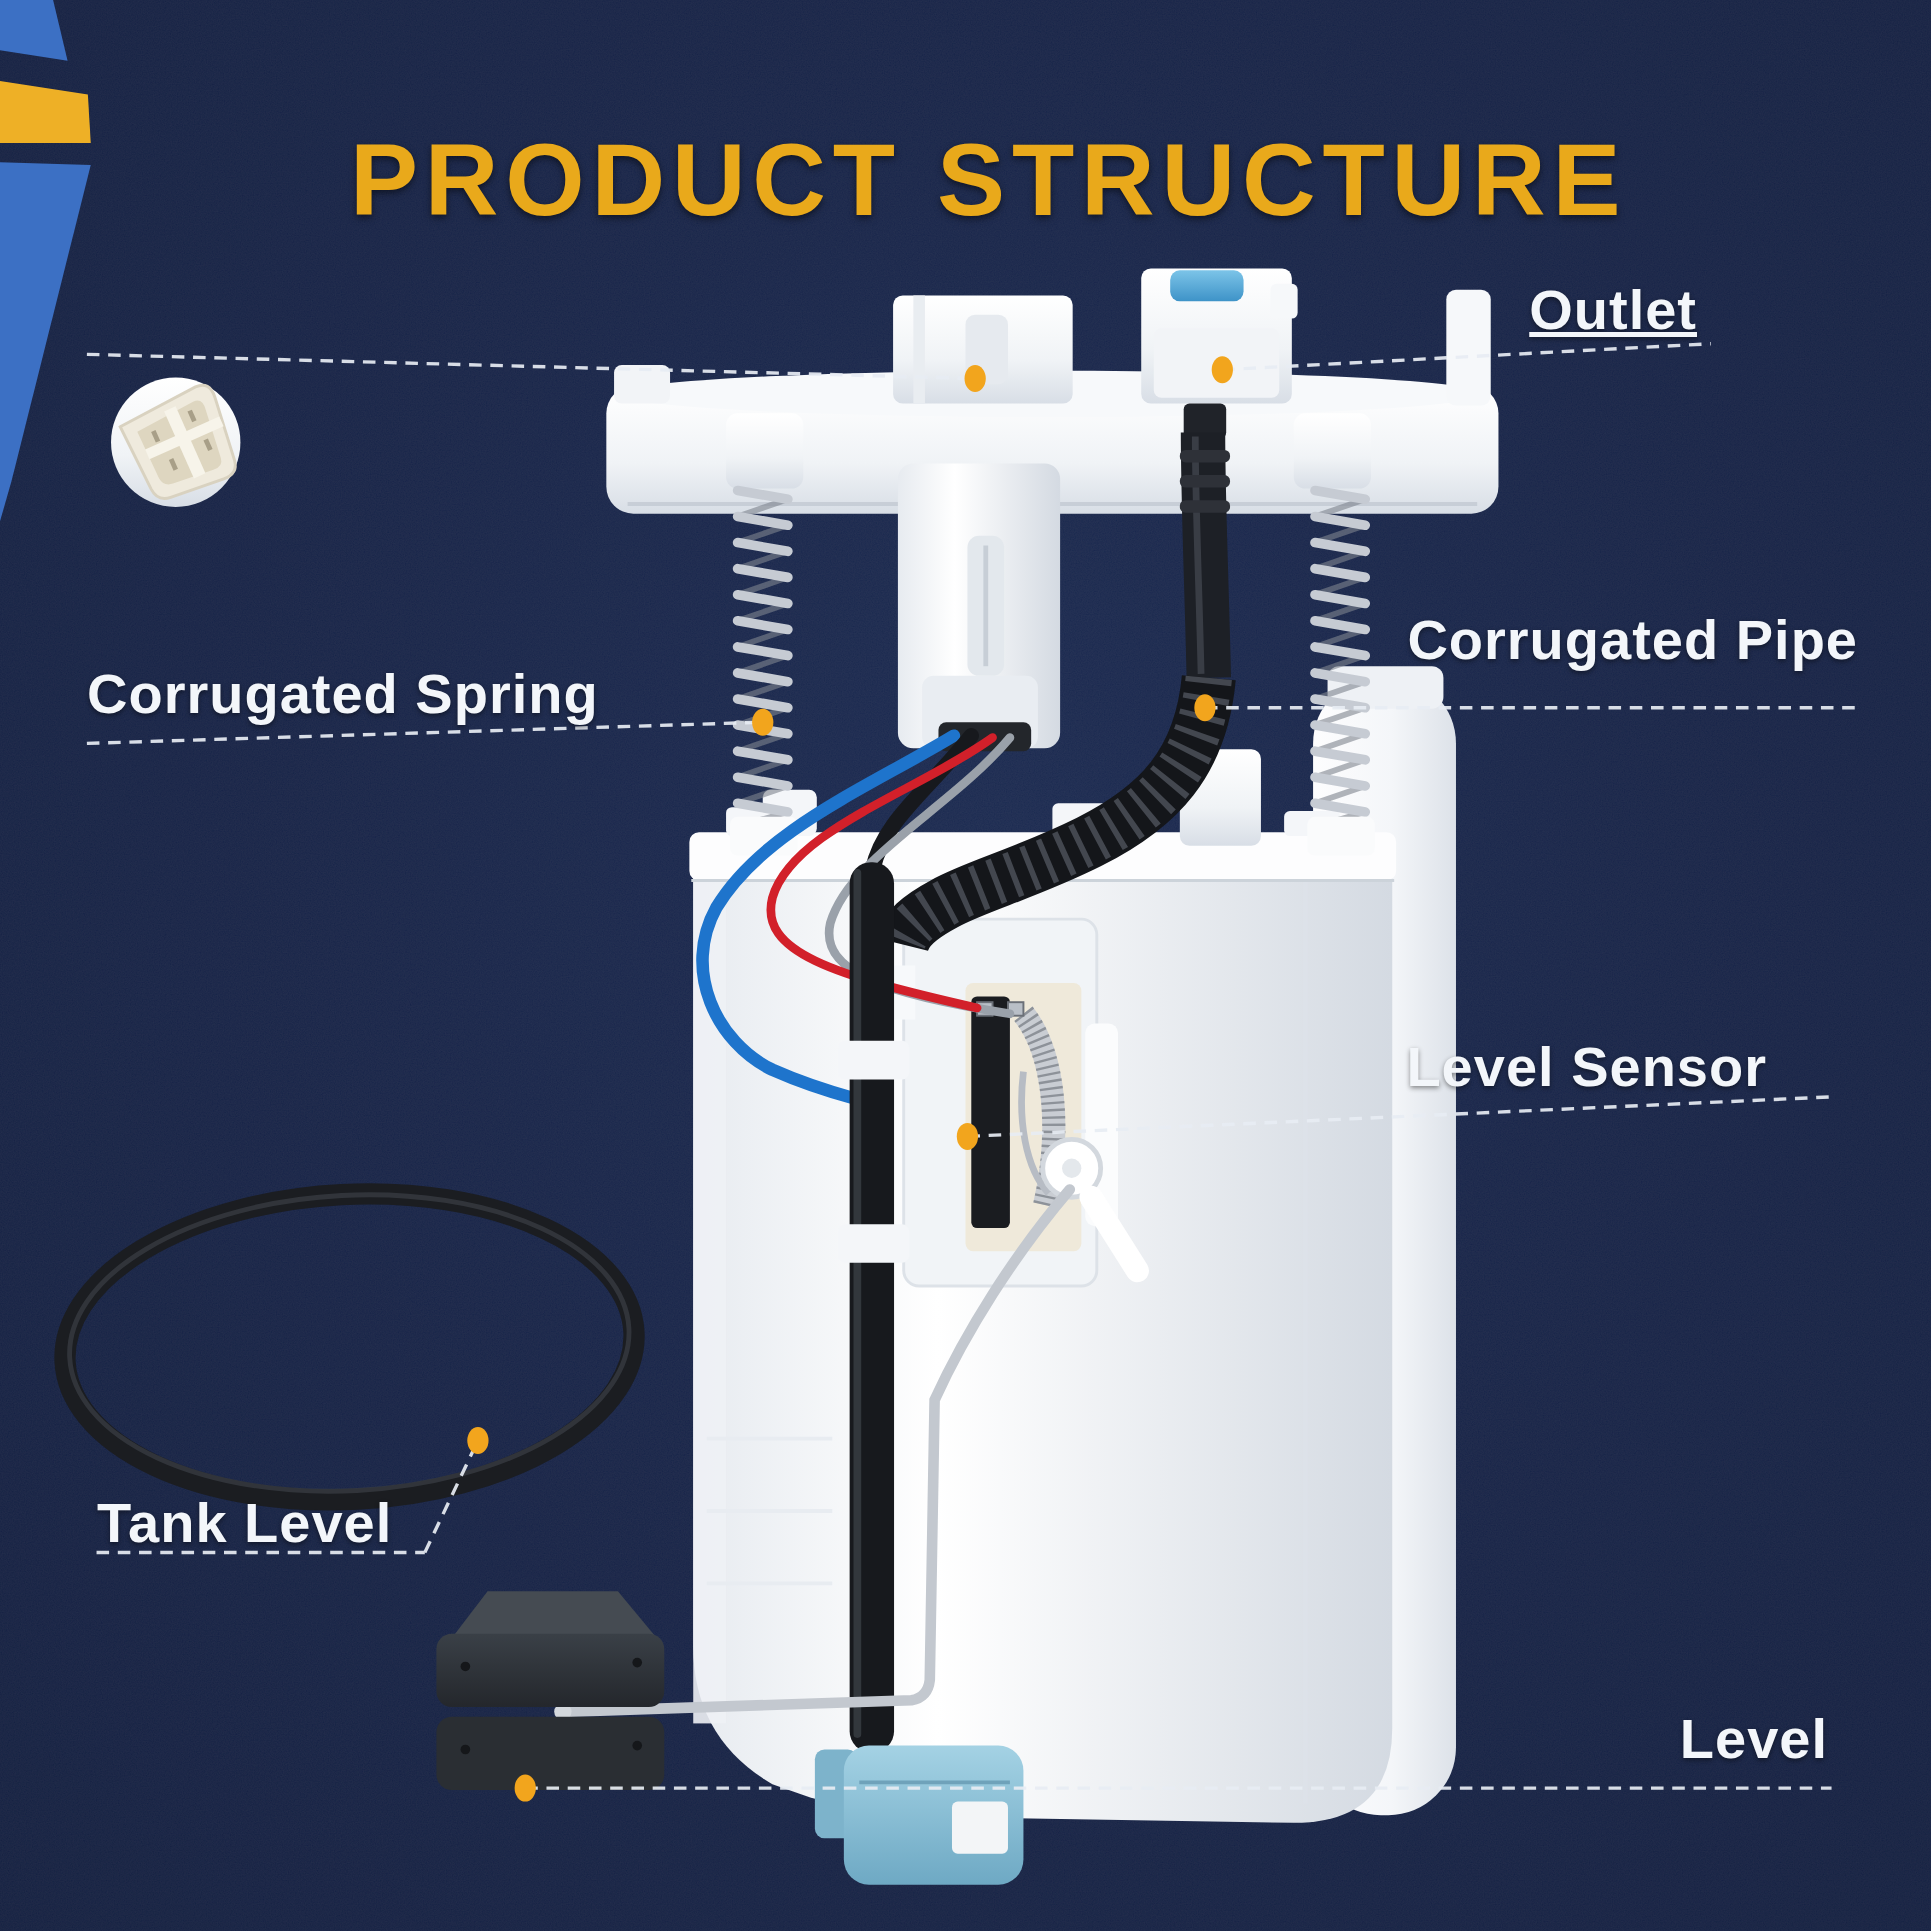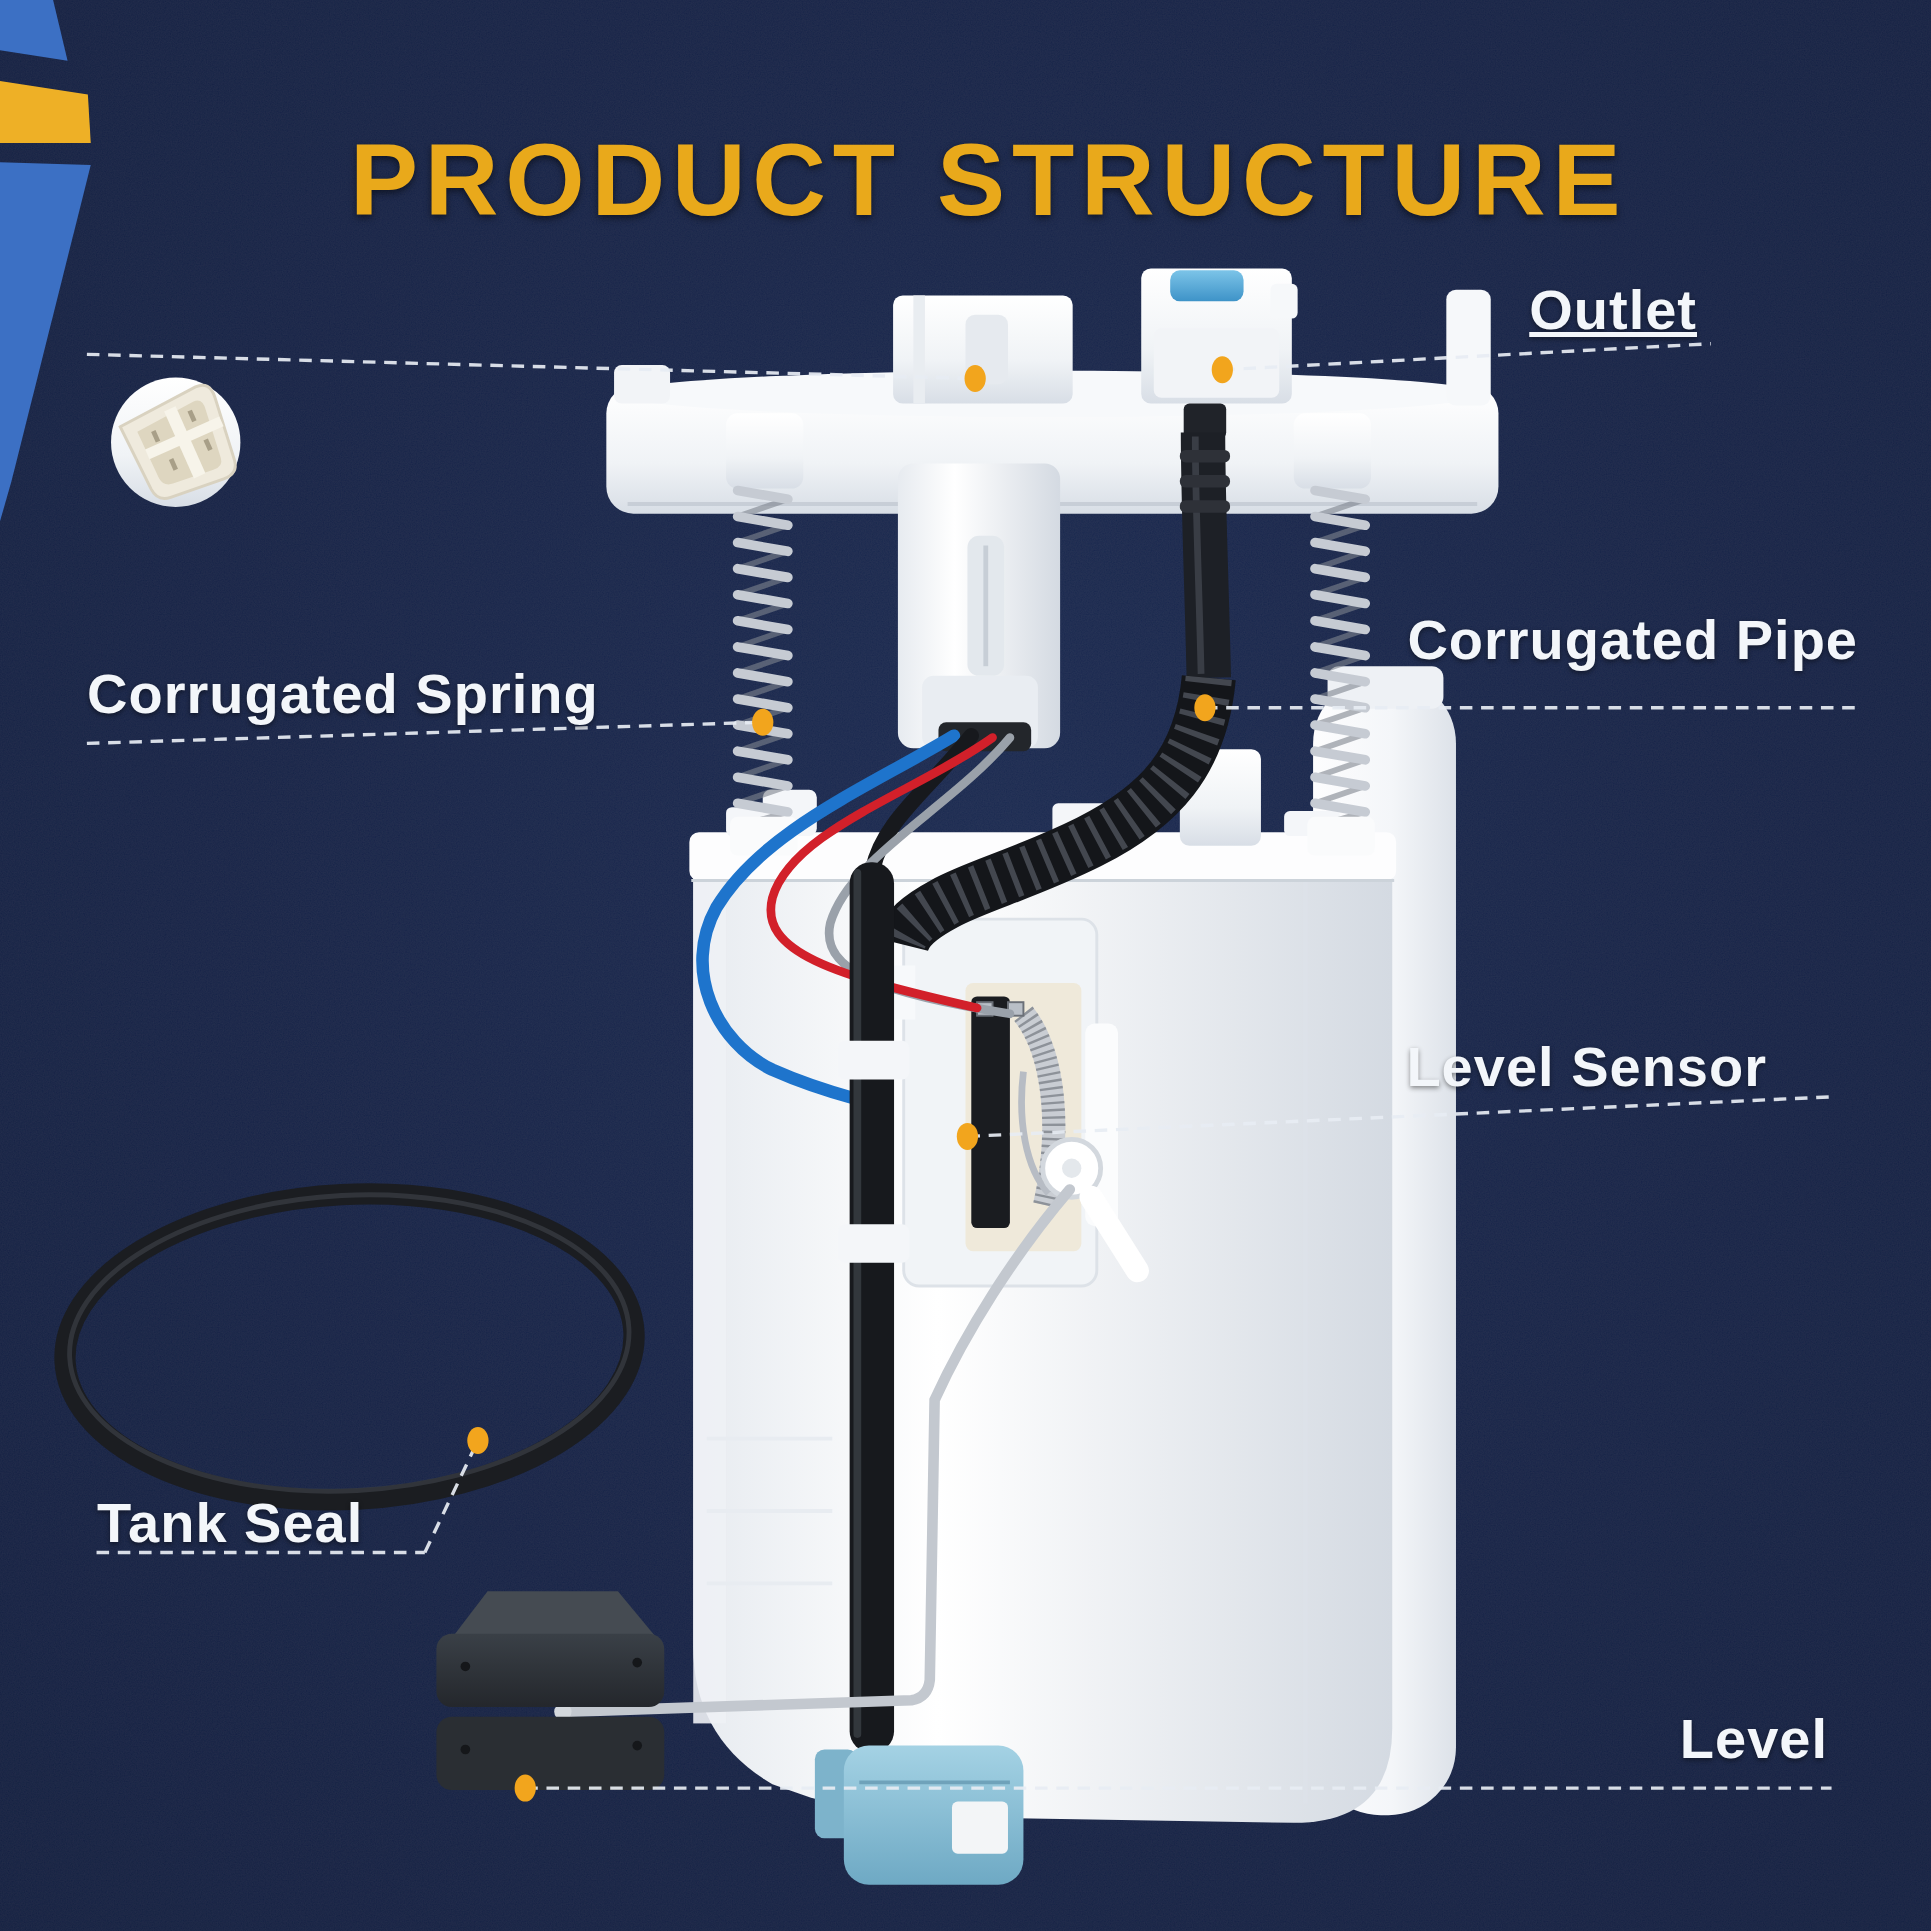--- a/index.html
+++ b/index.html
@@ -237,16 +237,16 @@
       <ellipse cx="544" cy="1852" rx="11" ry="14"></ellipse>
     </g>
   </svg>
 
   <div id="page-title">PRODUCT STRUCTURE</div>
 
   <div class="label" style="right:234px;top:282px;text-decoration:underline;">Outlet</div>
   <div class="label" style="left:87px;top:666px;">Corrugated Spring</div>
   <div class="label" style="right:164px;top:1039px;">Level Sensor</div>
   <div class="label" style="right:73px;top:612px;">Corrugated Pipe</div>
-  <div class="label" style="left:97px;top:1495px;">Tank Seal</div>
+  <div class="label" style="left:97px;top:1495px;">Tank Level</div>
   <div class="label" style="right:103px;top:1711px;">Level</div>
 </div>
 
 
 </body></html>

